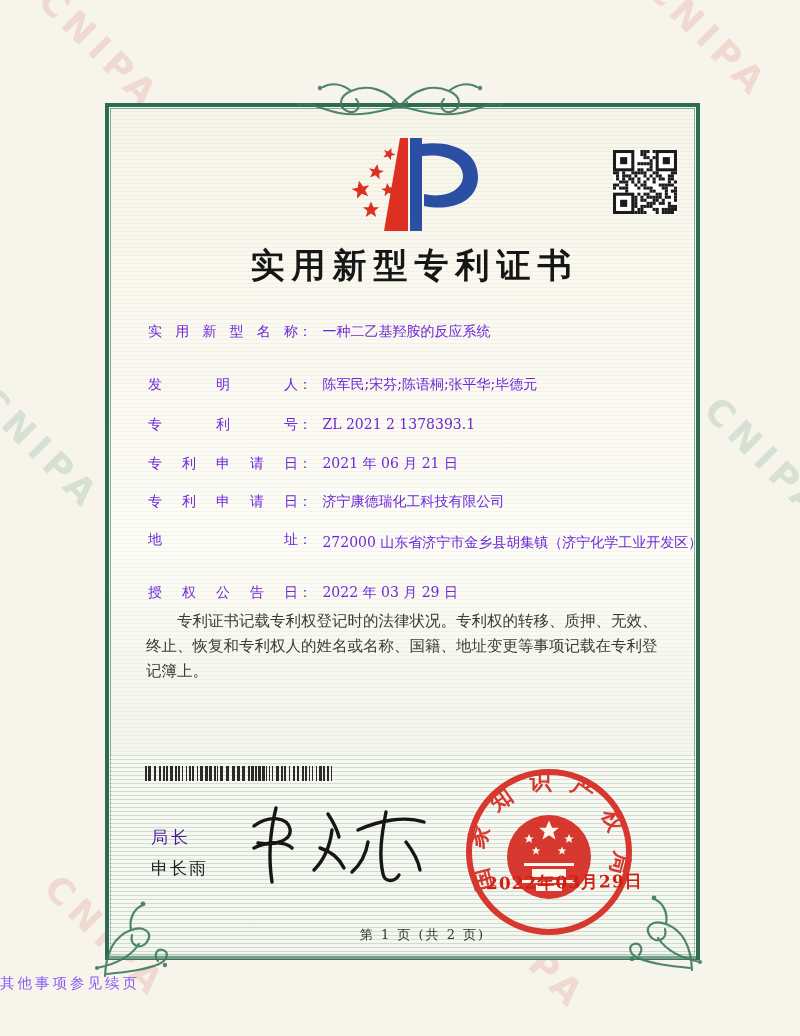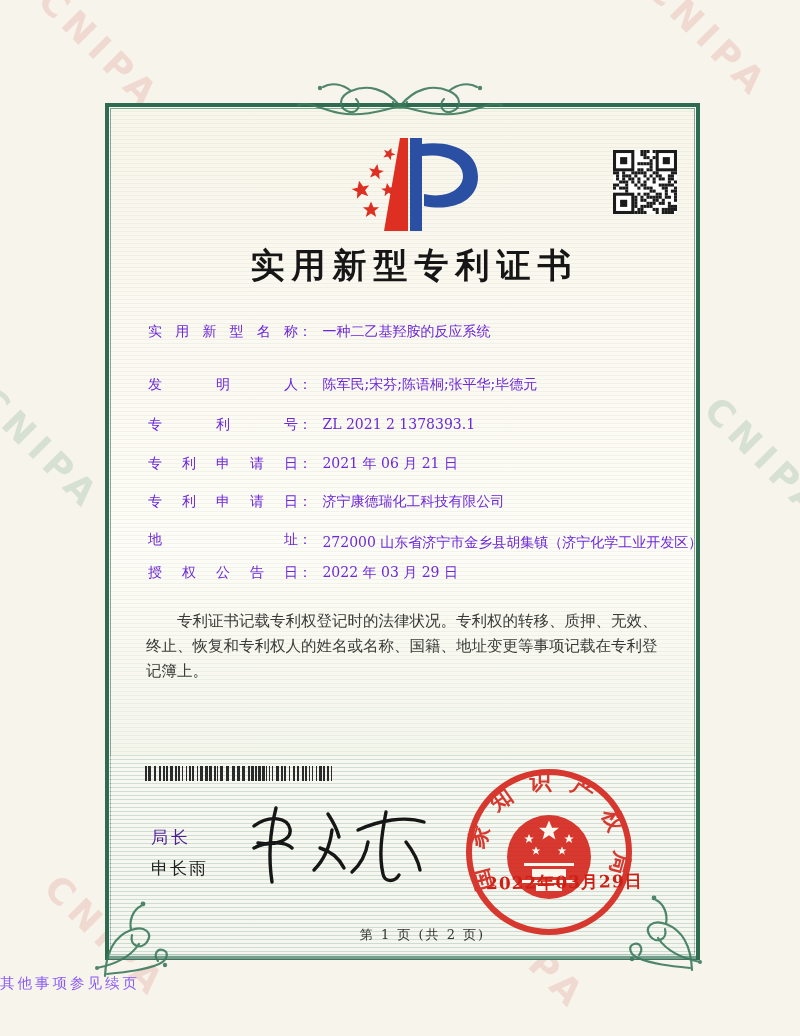--- a/index.html
+++ b/index.html
@@ -313,21 +313,21 @@
     <span class="fvalue">2021 年 06 月 21 日</span>
   </div>
   <div class="abs frow" style="top:493px">
     <span class="flabel"><span>专利申请日</span></span><span>：</span>
     <span class="fvalue">济宁康德瑞化工科技有限公司</span>
   </div>
   <div class="abs frow" style="top:531px">
     <span class="flabel"><span>地址</span></span><span>：</span>
     <span class="fvalue wrap">272000  山东省济宁市金乡县胡集镇（济宁化学工业开发区）</span>
   </div>
-  <div class="abs frow" style="top:564px">
+  <div class="abs frow" style="top:584px">
     <span class="flabel"><span>授权公告日</span></span><span>：</span>
     <span class="fvalue">2022 年 03 月 29 日</span>
   </div>
 
   <div class="abs paras">
     <p>专利证书记载专利权登记时的法律状况。专利权的转移、质押、无效、终止、恢复和专利权人的姓名或名称、国籍、地址变更等事项记载在专利登记簿上。</p>
   </div>
 
   <svg class="abs" style="left:145px;top:766px" width="192" height="16" viewBox="0 0 192 16" id="barcode-svg">
       <rect x="0" y="0" width="2" height="15" fill="#2a2a2a"></rect>

